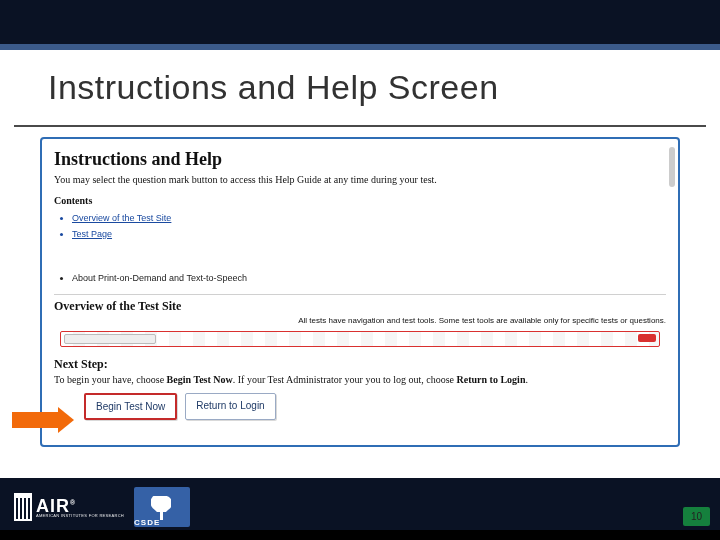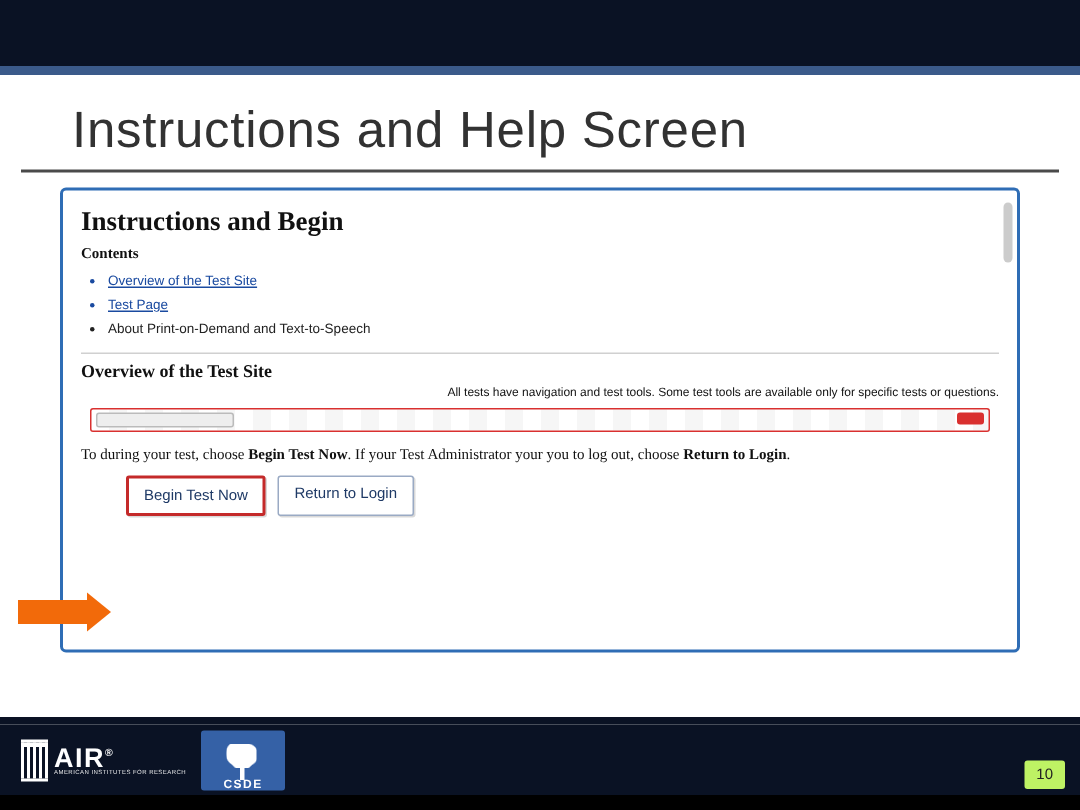--- a/index.html
+++ b/index.html
@@ -21,21 +21,21 @@
     background: #0a1224;
     height: 44px;
     width: 100%;
   }
   .top-accent {
     height: 6px;
     width: 100%;
     background: #3b5a8a;
   }
   .slide-title {
-    padding: 18px 34px 6px 34px;
+    padding: 18px 34px 18px 34px;
     font-size: 34px;
     font-weight: 400;
     color: #323232;
     font-family: Arial, sans-serif;
     border-bottom: 2px solid #4a4a4a;
     margin: 0 14px;
     letter-spacing: 0.5px;
   }
 
   .shot-wrap {
@@ -76,20 +76,21 @@
   .contents-list li {
     font-family: Arial, sans-serif;
     font-size: 9px;
     line-height: 16px;
     color: #1a4aa0;
     text-decoration: underline;
   }
   .contents-list li.nolink {
     color: #222;
     text-decoration: none;
+    margin-top: 28px;
   }
   .divider {
     border: none;
     border-top: 1px solid #d0d0d0;
     margin: 4px 0;
   }
   .ov-head {
     font-family: Georgia, serif;
     font-weight: bold;
     font-size: 12px;
@@ -262,32 +263,31 @@
     content: "";
     position: absolute;
     left: 13px; bottom: 0;
     width: 3px; height: 10px;
     background: #fff;
     box-shadow: -6px 6px 0 -2px #fff, 8px 6px 0 -2px #fff;
   }
   .logo-csde .label {
     position: absolute;
     bottom: 0; left: 0; right: 0;
-    text-align: center;
     color: #fff;
     font-size: 8px;
     font-weight: bold;
     letter-spacing: 1px;
   }
 
   .page-number {
     position: absolute;
     right: 10px;
     bottom: 14px;
-    background: #bef264;
+    background: #15803d;
     color: #222;
     font-size: 10px;
     padding: 4px 8px;
     border-radius: 2px;
     font-family: Arial, sans-serif;
   }
 
   .scroll-hint {
     position: absolute;
     top: 8px; right: 3px;
@@ -302,37 +302,39 @@
 <div class="slide">
   <div class="top-dark"></div>
   <div class="top-accent"></div>
 
   <div class="slide-title">Instructions and Help Screen</div>
 
   <div class="shot-wrap">
     <div class="shot">
       <div class="scroll-hint"></div>
 
-      <h2 class="hh">Instructions and Begin</h2>
+      <h2 class="hh">Instructions and Help</h2>
+      <p class="sub">You may select the question mark button to access this Help Guide at any time during your test.</p>
 
       <div class="contents-head">Contents</div>
       <ul class="contents-list">
         <li>Overview of the Test Site</li>
         <li>Test Page</li>
         <li class="nolink">About Print-on-Demand and Text-to-Speech</li>
       </ul>
 
       <hr class="divider">
 
       <div class="ov-head">Overview of the Test Site</div>
       <p class="ov-text">All tests have navigation and test tools. Some test tools are available only for specific tests or questions.</p>
       <div class="sample-bar"></div>
 
+      <div class="next-head">Next Step:</div>
       <p class="next-text">
-        <span>To during your test, choose </span><b>Begin Test Now</b><span>. If your Test Administrator your you to log out, choose </span><b>Return to Login</b><span>.</span>
+        <span>To begin your have, choose </span><b>Begin Test Now</b><span>. If your Test Administrator your you to log out, choose </span><b>Return to Login</b><span>.</span>
       </p>
 
       <div class="btn-row">
         <div class="btn highlight">Begin Test Now</div>
         <div class="btn">Return to Login</div>
       </div>
 
     </div>
 
     <div class="arrow">

